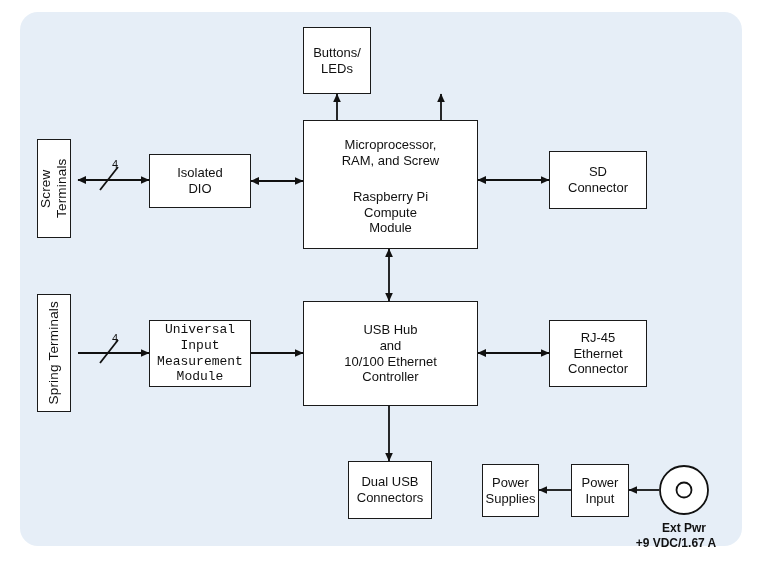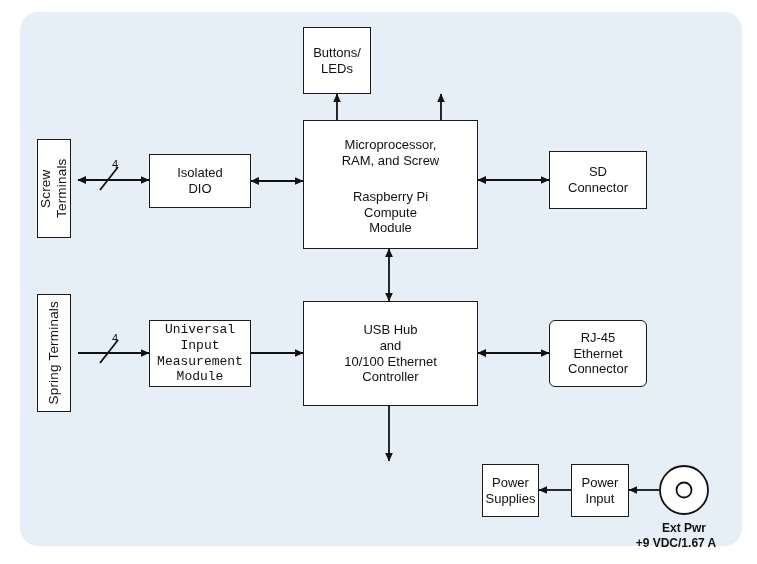--- a/index.html
+++ b/index.html
@@ -171,26 +171,30 @@
 Module</span>
   </div>
 
   <div class="blk" style="left:303px; top:301px; width:175px; height:105px;">
     <span class="lbl">USB Hub
 and
 10/100 Ethernet
 Controller</span>
   </div>
 
-  <div class="blk" style="left:549px; top:320px; width:98px; height:67px;border-radius:6px;">
+  <div class="blk" style="left:549px; top:320px; width:98px; height:67px;">
     <span class="lbl">RJ-45
 Ethernet
 Connector</span>
   </div>
 
+  <div class="blk" style="left:348px; top:461px; width:84px; height:58px;">
+    <span class="lbl">Dual USB
+Connectors</span>
+  </div>
 
   <div class="blk" style="left:482px; top:464px; width:57px; height:53px;">
     <span class="lbl">Power
 Supplies</span>
   </div>
 
   <div class="blk" style="left:571px; top:464px; width:58px; height:53px;">
     <span class="lbl">Power
 Input</span>
   </div>

